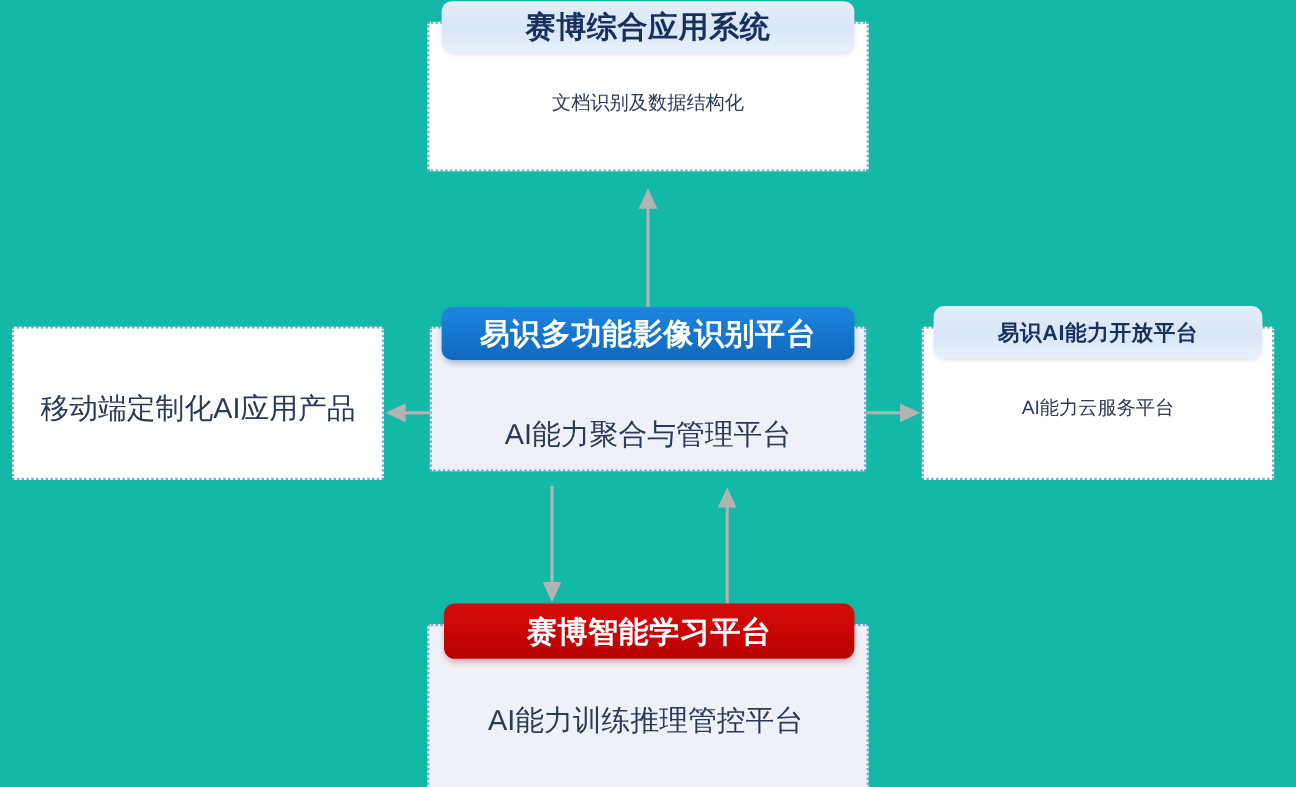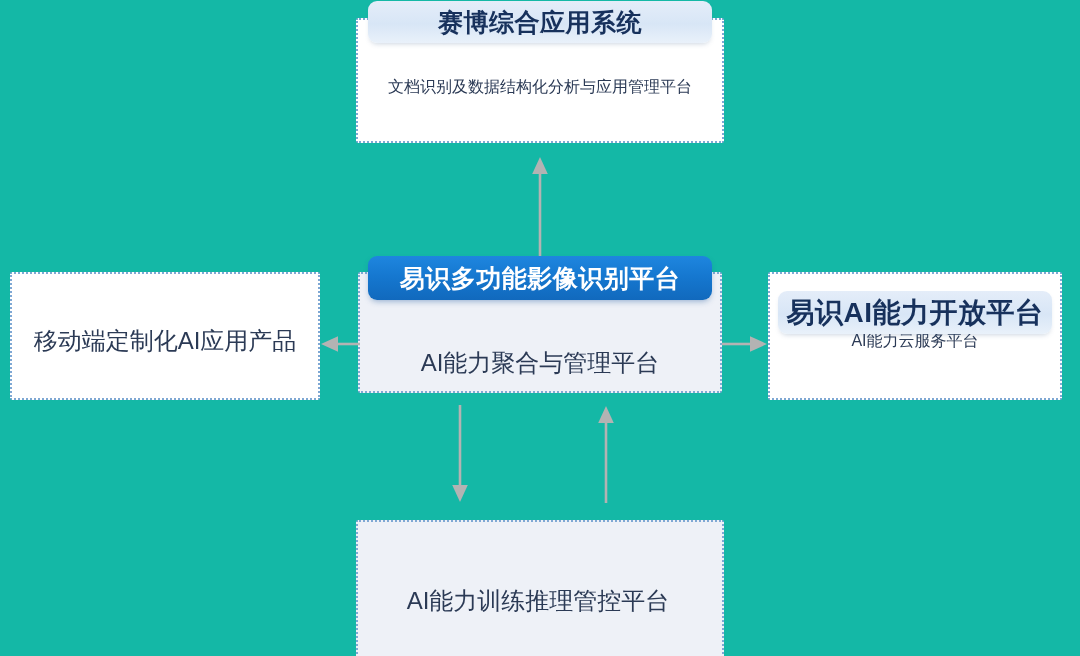--- a/index.html
+++ b/index.html
@@ -87,21 +87,20 @@
 <div id="canvas">
 
   <div class="node-box fill-plain" style="left:356px; top:18px; width:368px; height:125px;"></div>
 
   <div class="node-header hdr-light" style="left:368px; top:1px; width:344px; height:42px; font-size:25px;">
     <span>赛博综合应用系统</span>
   </div>
 
   <div class="node-body" style="left:356px; top:44px; width:368px; height:86px; font-size:16px; flex-direction:row;">
     <div>文档识别及数据结构化</div>
-    <div>分析与应用管理平台</div>
   </div>
 
   <div class="node-box fill-plain" style="left:10px; top:272px; width:310px; height:128px;"></div>
 
 
   <div class="node-body" style="left:8px; top:318px; width:314px; height:46px; font-size:24px;">
     <span>移动端定制化AI应用产品</span>
   </div>
 
   <div class="node-box fill-tint" style="left:358px; top:272px; width:364px; height:121px;"></div>
@@ -109,30 +108,33 @@
   <div class="node-header hdr-blue" style="left:368px; top:256px; width:344px; height:44px; font-size:25px;justify-content:center;">
     <span>易识多功能影像识别平台</span>
   </div>
 
   <div class="node-body" style="left:358px; top:340px; width:364px; height:46px; font-size:24px;">
     <span>AI能力聚合与管理平台</span>
   </div>
 
   <div class="node-box fill-plain" style="left:768px; top:272px; width:294px; height:128px;"></div>
 
-  <div class="node-header hdr-light" style="left:778px; top:255px; width:274px; height:43px; font-size:28px;margin-top:36px;">
+  <div class="node-header hdr-light" style="left:778px; top:255px; width:274px; height:43px; font-size:18px;">
     <span>易识AI能力开放平台</span>
   </div>
 
   <div class="node-body" style="left:768px; top:318px; width:294px; height:46px; font-size:16px;text-align:center;">
     <span>AI能力云服务平台</span>
   </div>
 
   <div class="node-box fill-tint" style="left:356px; top:520px; width:368px; height:138px;"></div>
 
+  <div class="node-header hdr-red" style="left:370px; top:503px; width:342px; height:46px; font-size:25px;">
+    <span>赛博智能学习平台</span>
+  </div>
 
   <div class="node-body" style="left:356px; top:578px; width:364px; height:46px; font-size:24px;">
     <span>AI能力训练推理管控平台</span>
   </div>
 
   <div class="arrow" style="left:528px; top:156px; width:24px; height:100px;">
     <svg width="24" height="100" viewBox="0 0 24 100">
       <line x1="12" y1="100" x2="12" y2="16" stroke="#b3b3b3" stroke-width="2.6"></line>
       <polygon points="12,1 4.2,18 19.8,18" fill="#b3b3b3"></polygon>
     </svg>

